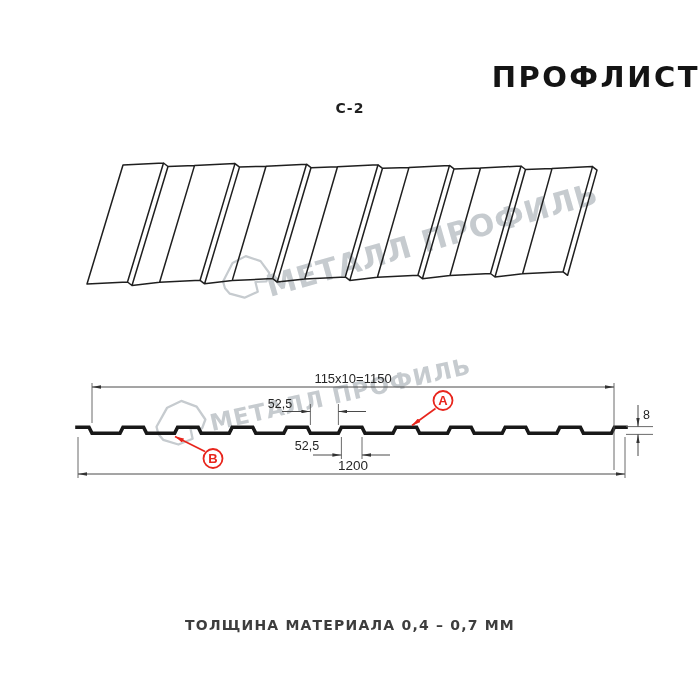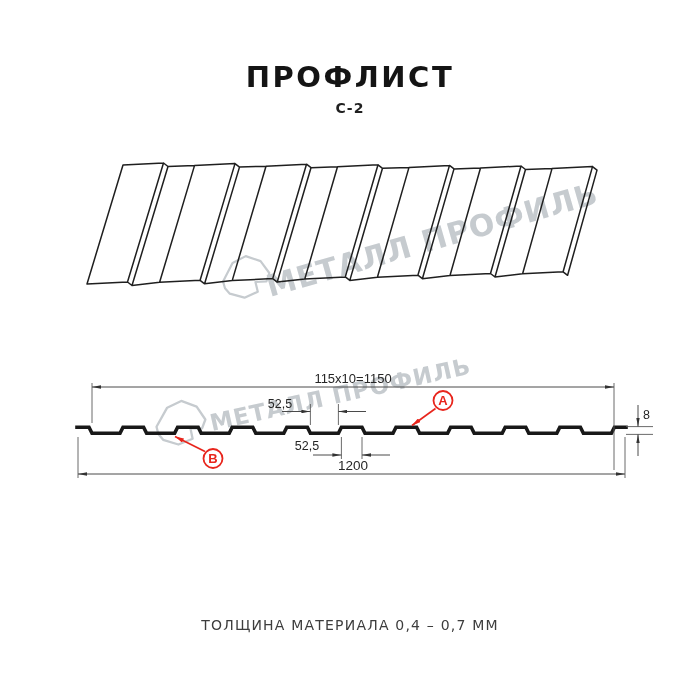--- a/index.html
+++ b/index.html
@@ -1,29 +1,29 @@
 <!DOCTYPE html>
 <html><head>
 <meta charset="utf-8">
 <style>
   html,body{margin:0;padding:0;background:#ffffff;width:700px;height:700px;overflow:hidden;}
   body{position:relative;font-family:"Liberation Sans", sans-serif;}
   .title{
-    position:absolute;top:60px;left:0;width:700px;text-align:center;
+    position:absolute;top:60px;left:0;width:700px;text-align:right;
     font-family:"DejaVu Sans", sans-serif;font-size:29px;font-weight:800;
     letter-spacing:2.5px;color:#141414;
   }
   .subtitle{
     position:absolute;top:100px;left:0;width:700px;text-align:center;
     font-family:"DejaVu Sans", sans-serif;font-size:14px;font-weight:700;
     letter-spacing:1px;color:#202020;
   }
   .footer{
     position:absolute;top:617px;left:0;width:700px;text-align:center;
-    font-family:"DejaVu Sans", sans-serif;font-size:14px;font-weight:400;
+    font-family:"DejaVu Sans", sans-serif;font-size:14px;font-weight:700;
     letter-spacing:1.2px;color:#3d3d3d;
   }
   svg{position:absolute;top:0;left:0;}
   .wm-text{fill:#c6cbcf;font-family:"DejaVu Sans", sans-serif;font-weight:700;}
   .wm-house{fill:none;stroke:#c6cbcf;stroke-width:2.2;stroke-linejoin:round;}
   .sheet3d{fill:none;stroke:#1f1f1f;stroke-width:1.5;stroke-linejoin:round;stroke-linecap:round;}
   .profile{fill:none;stroke:#181818;stroke-width:3.6;stroke-linejoin:miter;stroke-linecap:square;}
   .dimline{stroke:#4a4a4a;stroke-width:1;fill:none;}
   .extline{stroke:#5a5a5a;stroke-width:0.9;fill:none;}
   .dimtext{fill:#262626;font-family:"Liberation Sans", sans-serif;}

